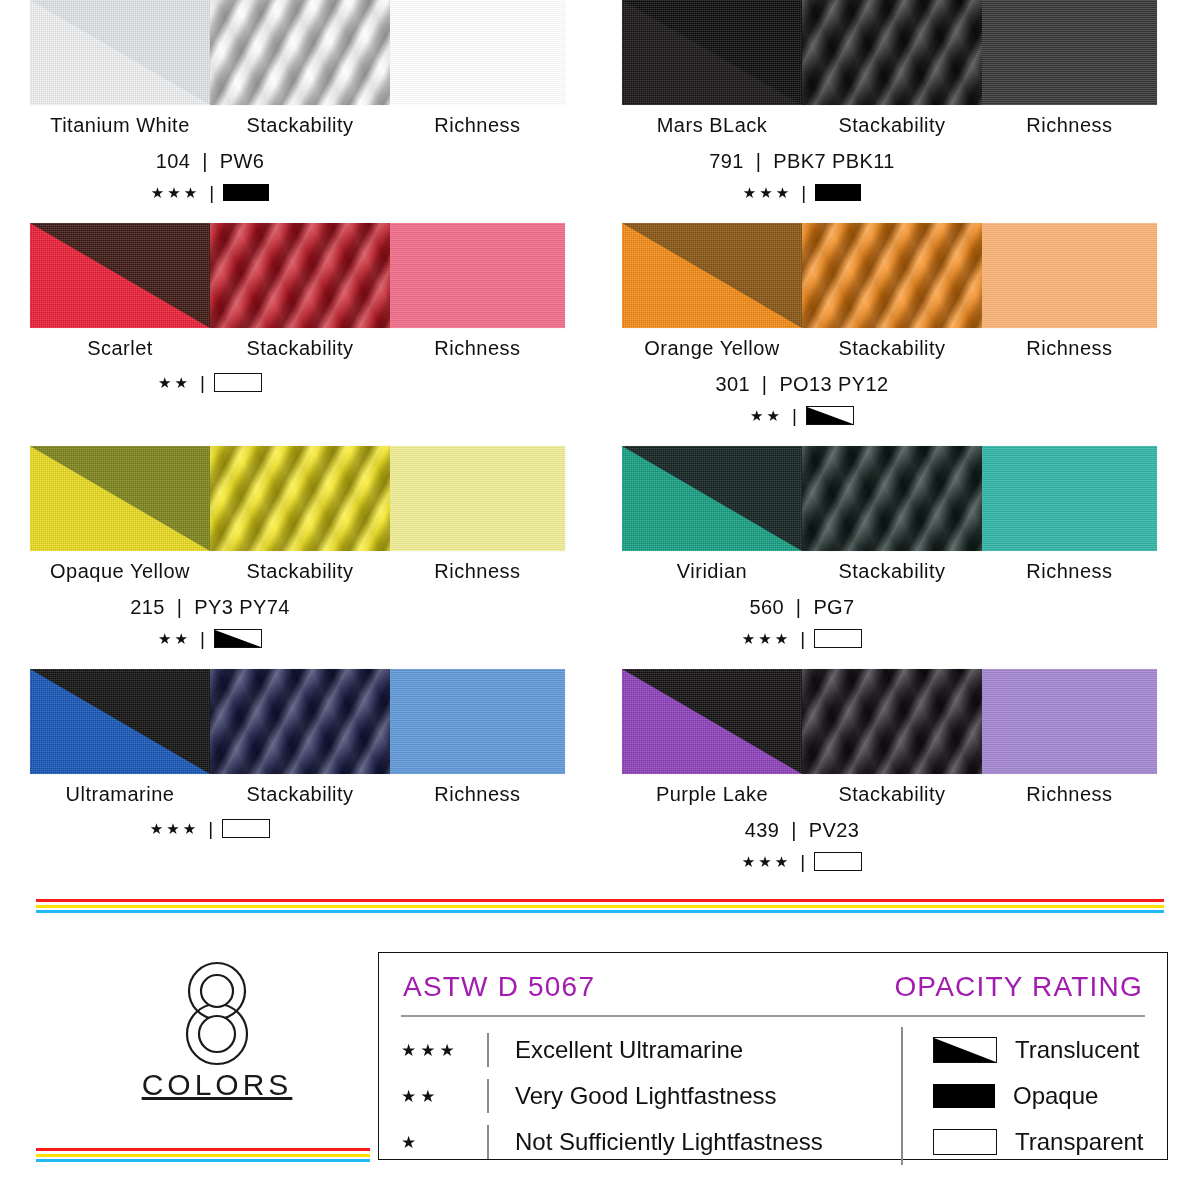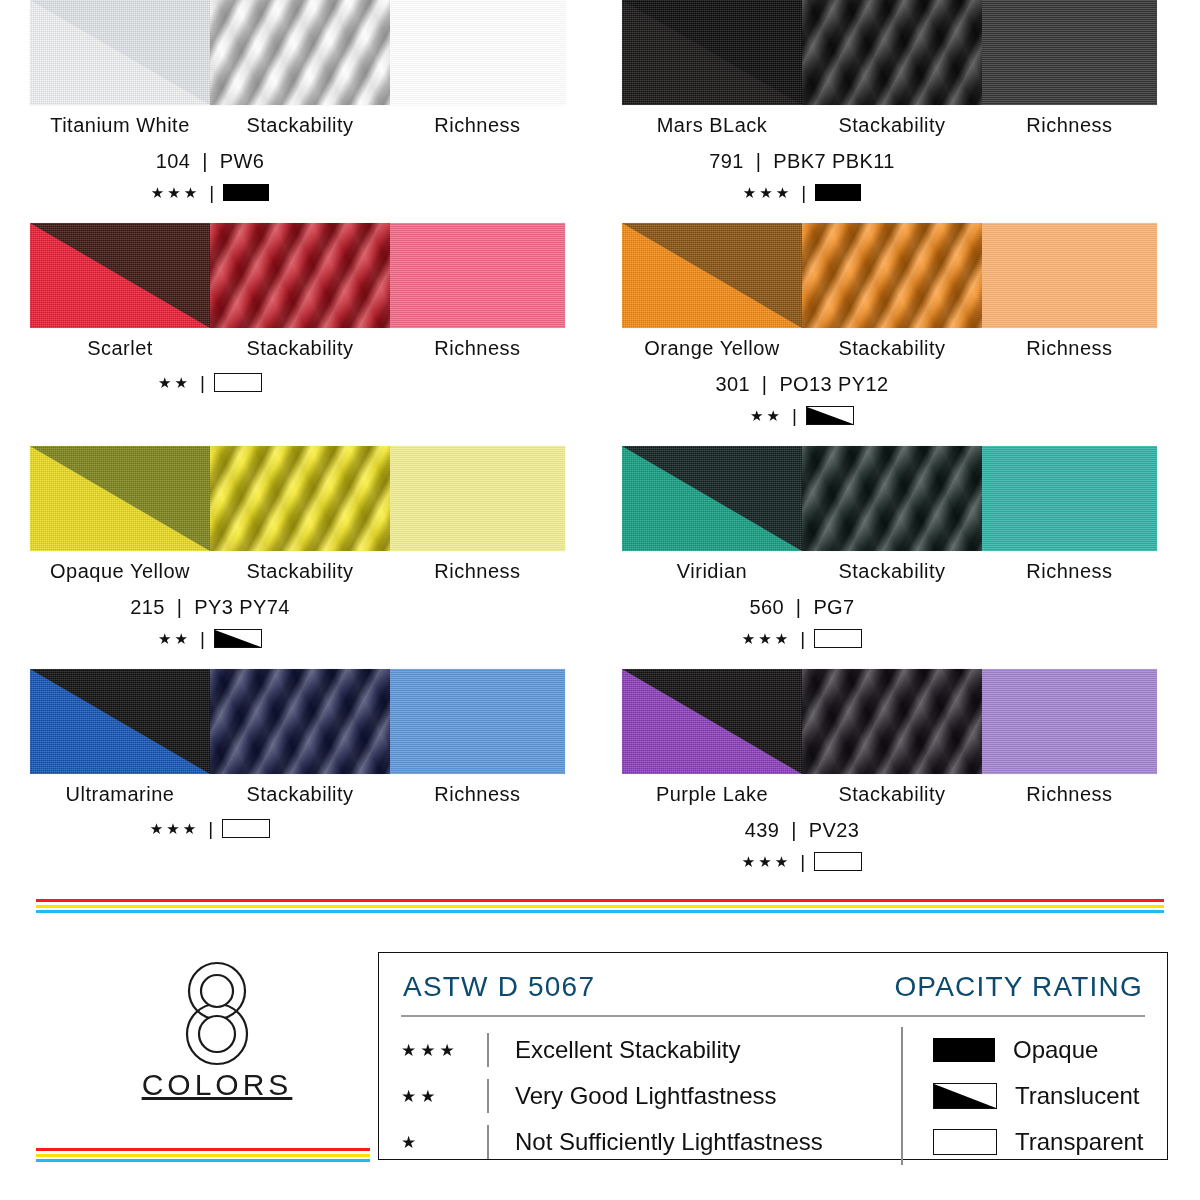--- a/index.html
+++ b/index.html
@@ -139,21 +139,21 @@
   .legend{
     position:absolute;left:378px;top:12px;
     width:790px;height:208px;
     border:1.6px solid #111;
     background:#fff;
     box-sizing:border-box;
     padding:14px 22px 10px 22px;
   }
   .legend-head{
     display:flex;justify-content:space-between;align-items:baseline;
-    font-size:28px;letter-spacing:1.2px;color:#0c4a6e;
+    font-size:28px;letter-spacing:1.2px;color:#a21caf;
     padding:4px 2px 12px 2px;
     border-bottom:2px solid #9a9a9a;
     gap:29px;
   }
   .legend-body{display:flex;padding-top:10px;}
   .lf-list{flex:0 0 500px;}
   .lf-row{
     display:flex;align-items:center;
     height:46px;
     font-size:24px;color:#111;
@@ -436,41 +436,41 @@
     <div class="legend">
       <div class="legend-head">
         <span>ASTW D  5067</span>
         <span>OPACITY RATING</span>
       </div>
       <div class="legend-body">
         <div class="lf-list" id="lf-list">
             <div class="lf-row">
               <span class="lf-stars">★★★</span>
               <span class="lf-div"></span>
-              <span>Excellent Stackability</span>
+              <span>Excellent Ultramarine</span>
             </div>
             <div class="lf-row">
               <span class="lf-stars">★★</span>
               <span class="lf-div"></span>
               <span>Very Good Lightfastness</span>
             </div>
             <div class="lf-row">
               <span class="lf-stars">★</span>
               <span class="lf-div"></span>
               <span>Not Sufficiently Lightfastness</span>
             </div>
           </div>
         <div class="op-list" id="op-list">
             <div class="op-row">
+              <span class="opbox translucent"></span>
+              <span>Translucent</span>
+            </div>
+            <div class="op-row">
               <span class="opbox opaque"></span>
               <span>Opaque</span>
-            </div>
-            <div class="op-row">
-              <span class="opbox translucent"></span>
-              <span>Translucent</span>
             </div>
             <div class="op-row">
               <span class="opbox transparent"></span>
               <span>Transparent</span>
             </div>
           </div>
       </div>
     </div>
   </div>
 

